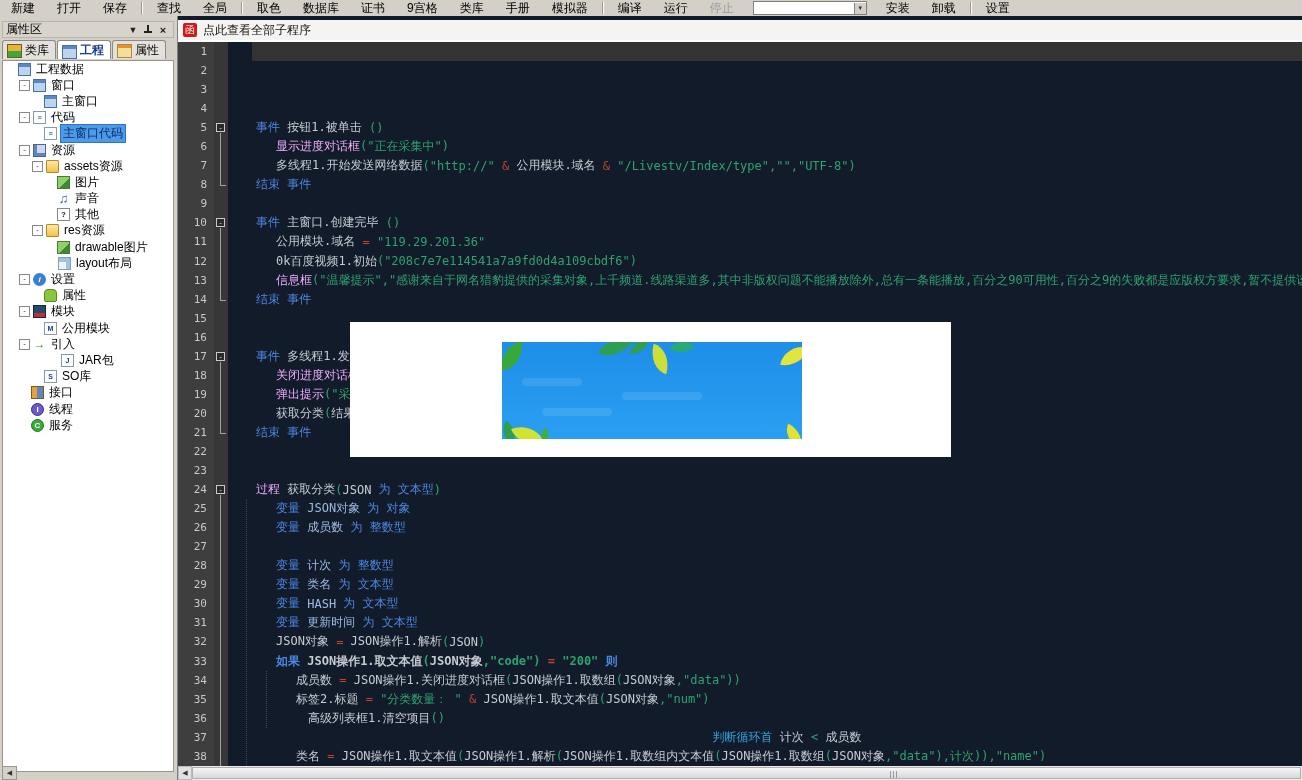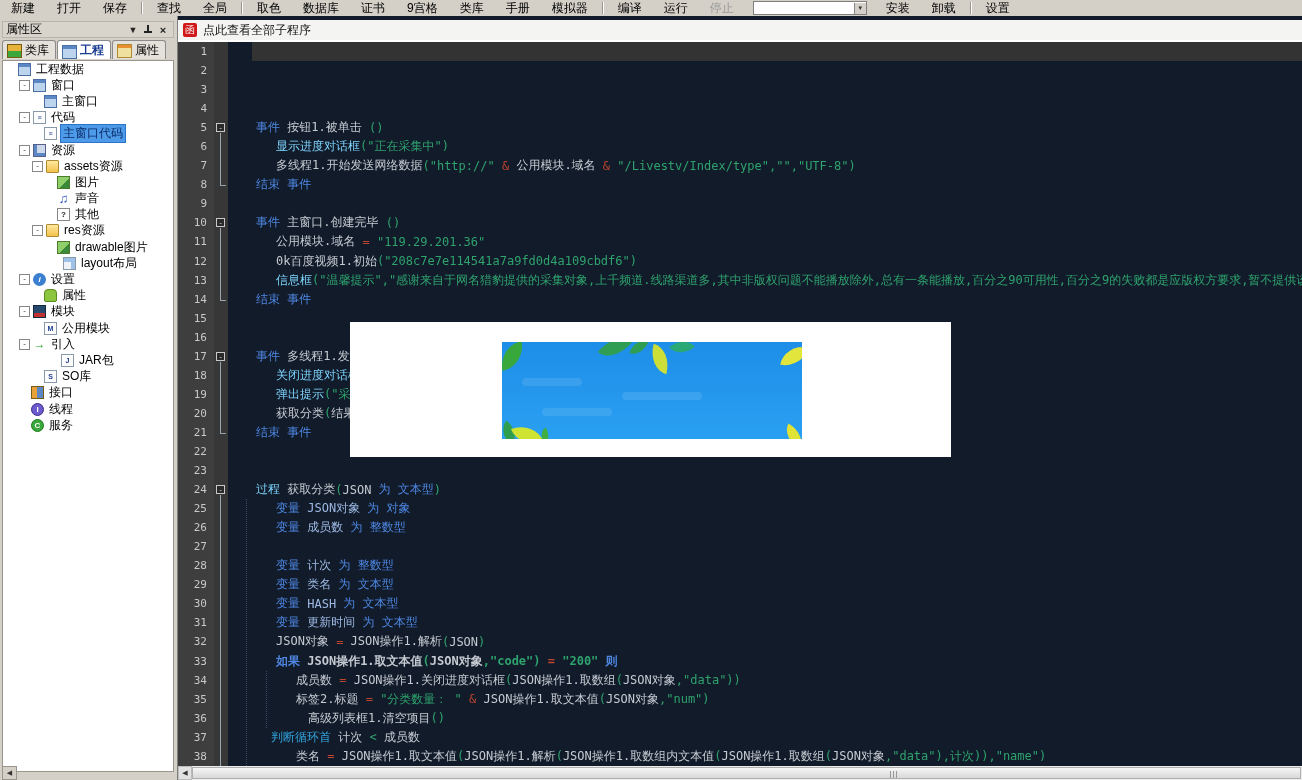--- a/index.html
+++ b/index.html
@@ -71,21 +71,21 @@
   .edbody{position:absolute;left:0;top:26px;width:1125px;height:724px;background:#111b2a;overflow:hidden;}
   .gutterbg{position:absolute;left:0;top:0;width:36px;height:724px;background:#3e3e3e;}
   .foldbg{position:absolute;left:36px;top:0;width:14px;height:724px;background:#373737;}
   .row{position:relative;height:19.05px;display:flex;align-items:center;}
   .row.cur .code{background:#333333;}
   .ln{width:36px;padding-right:7px;box-sizing:border-box;text-align:right;
       font-family:"DejaVu Sans Mono",monospace;font-size:11px;color:#c8c8c8;z-index:2;}
   .fold{width:14px;z-index:2;}
   .code{flex:1;font-family:"DejaVu Sans Mono","DejaVu Sans",monospace;font-size:12px;
         white-space:pre;overflow:hidden;z-index:1;height:100%;display:flex;align-items:center;margin-left:24px;}
-  .sg-k{color:#4e86e0;}  .sg-c{color:#33a3dc;}  .sg-f{color:#7dd3fc;text-align:right;}
+  .sg-k{color:#4e86e0;}  .sg-c{color:#33a3dc;}  .sg-f{color:#f0abfc;text-align:right;}
   .sg-s{color:#2fa26d;}  .sg-o{color:#c0452e;}  .sg-p{color:#c6cbd2;}  .sg-v{color:#9db9e3;}
   .fbox{position:absolute;width:9px;height:9px;border:1px solid #c8c8c8;background:#2a2a2a;color:#ddd;
         font-size:8px;line-height:7px;text-align:center;z-index:3;box-sizing:border-box;}
   .fline{position:absolute;width:1px;background:#9aa4ae;z-index:3;}
   .fhook{position:absolute;width:6px;height:1px;background:#9aa4ae;z-index:3;}
   .guide{position:absolute;width:0;border-left:1px dotted #3a4a5e;z-index:1;}
   .hscroll{position:absolute;left:0;top:750px;width:1125px;height:14px;background:#ececec;}
   .hs-arrow{position:absolute;left:0;top:0;width:14px;height:14px;background:#e2e2e2;border:1px solid #bbb;
             box-sizing:border-box;font-size:7px;display:flex;align-items:center;justify-content:center;color:#333;}
   .hs-thumb{position:absolute;left:14px;top:1px;width:1109px;height:12px;
@@ -218,21 +218,21 @@
       <div class="trow" style="padding-left: 29px;">
         <span class="texp">-</span>
         <span class="ic ic-folder"></span>
         <span class="tlabel">res资源</span>
       </div>
       <div class="trow" style="padding-left: 42px;">
         <span class="tspace"></span>
         <span class="ic ic-img"></span>
         <span class="tlabel">drawable图片</span>
       </div>
-      <div class="trow" style="padding-left: 48px;">
+      <div class="trow" style="padding-left: 26px; margin-left: 17px;">
         <span class="tspace"></span>
         <span class="ic ic-layout"></span>
         <span class="tlabel">layout布局</span>
       </div>
       <div class="trow" style="padding-left: 16px;">
         <span class="texp">-</span>
         <span class="ic ic-info">i</span>
         <span class="tlabel">设置</span>
       </div>
       <div class="trow" style="padding-left: 29px;">
@@ -469,21 +469,21 @@
           <div class="code" style="padding-left: 44px;"><span class="sg-p">标签2.标题 </span><span class="sg-o">= </span><span class="sg-s">"分类数量： " </span><span class="sg-o">&amp; </span><span class="sg-p">JSON操作1.取文本值</span><span class="sg-s">(</span><span class="sg-p">JSON对象</span><span class="sg-s">,"num")</span></div>
         </div>
         <div class="row">
           <div class="ln">36</div>
           <div class="fold"></div>
           <div class="code" style="padding-left: 56px;"><span class="sg-p">高级列表框1.清空项目</span><span class="sg-s">()</span></div>
         </div>
         <div class="row">
           <div class="ln">37</div>
           <div class="fold"></div>
-          <div class="code" style="padding-left: 19px;"><span class="sg-c">判断循环首 </span><span class="sg-p">计次 </span><span class="sg-s">&lt; </span><span class="sg-p">成员数</span></div>
+          <div class="code" style="padding-left: 19px; justify-content: center;"><span class="sg-c">判断循环首 </span><span class="sg-p">计次 </span><span class="sg-s">&lt; </span><span class="sg-p">成员数</span></div>
         </div>
         <div class="row">
           <div class="ln">38</div>
           <div class="fold"></div>
           <div class="code" style="padding-left: 44px;"><span class="sg-p">类名 </span><span class="sg-o">= </span><span class="sg-p">JSON操作1.取文本值</span><span class="sg-s">(</span><span class="sg-p">JSON操作1.解析</span><span class="sg-s">(</span><span class="sg-p">JSON操作1.取数组内文本值</span><span class="sg-s">(</span><span class="sg-p">JSON操作1.取数组</span><span class="sg-s">(</span><span class="sg-p">JSON对象</span><span class="sg-s">,"data"),计次)),"name")</span></div>
         </div>
       </div>
     <div id="foldmarks">
         <div class="guide" style="left: 68px; top: 457.2px; height: 266.7px;"></div>
         <div class="guide" style="left: 88px; top: 628.65px; height: 57.15px;"></div>

